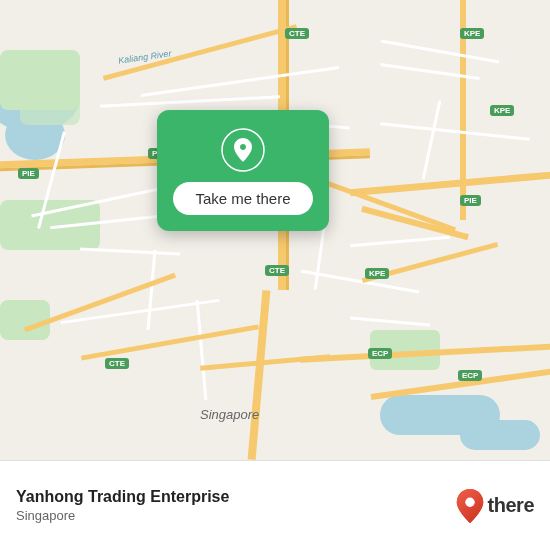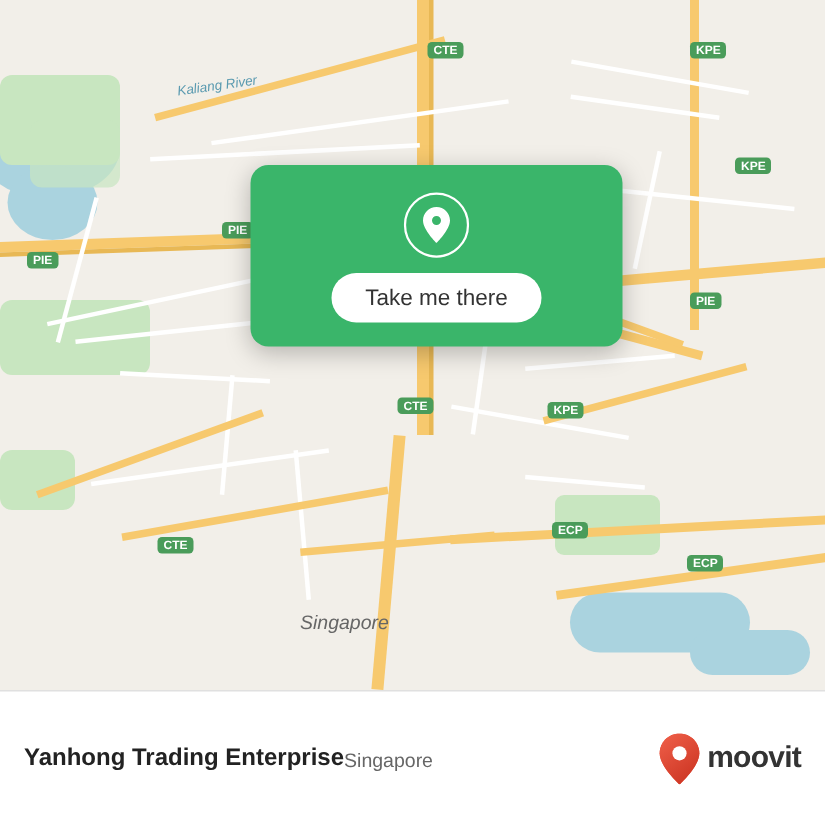--- a/index.html
+++ b/index.html
@@ -28,22 +28,22 @@
     }
     .road-white {
       position: absolute;
       background: #ffffff;
     }
 
     
     .location-card {
       position: absolute;
       top: 110px;
-      left: 167px;
-      width: 248px;
+      left: 157px;
+      width: 172px;
       background: #3ab56a;
       border-radius: 12px;
       display: flex;
       flex-direction: column;
       align-items: center;
       padding: 18px 20px 16px 20px;
       box-shadow: 0 4px 16px rgba(0,0,0,0.25);
       z-index: 10;
     }
 
@@ -85,20 +85,21 @@
       background: white;
       border-top: 1px solid #e0e0e0;
       display: flex;
       align-items: center;
       padding: 0 16px;
       justify-content: space-between;
     }
 
     .place-info {
       display: flex;
+      flex-direction: column;
       justify-content: center;
     }
 
     .place-name {
       font-size: 16px;
       font-weight: 600;
       color: #222;
     }
 
     .place-location {
@@ -261,15 +262,15 @@
       <path d="M14 0C6.27 0 0 6.27 0 14C0 23.5 14 36 14 36C14 36 28 23.5 28 14C28 6.27 21.73 0 14 0Z" fill="#e8412a"></path>
       <path d="M14 0C6.27 0 0 6.27 0 14C0 23.5 14 36 14 36C14 36 28 23.5 28 14C28 6.27 21.73 0 14 0Z" fill="url(#pinGrad)"></path>
       <circle cx="14" cy="14" r="5" fill="white"></circle>
       <defs>
         <linearGradient id="pinGrad" x1="0" y1="0" x2="28" y2="36" gradientUnits="userSpaceOnUse">
           <stop offset="0%" stop-color="#f0604a"></stop>
           <stop offset="100%" stop-color="#c8301e"></stop>
         </linearGradient>
       </defs>
     </svg>
-    <span class="moovit-text">moovit</span>
+    <span class="moovit-text">there</span>
   </div>
 </div>
 
 </body></html>

